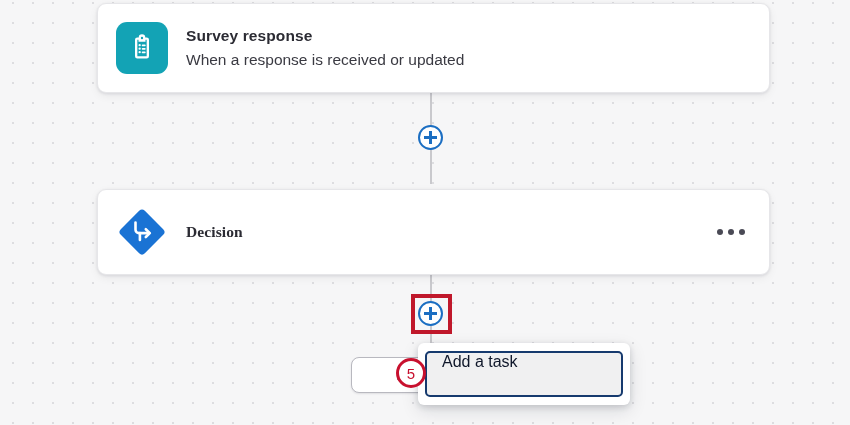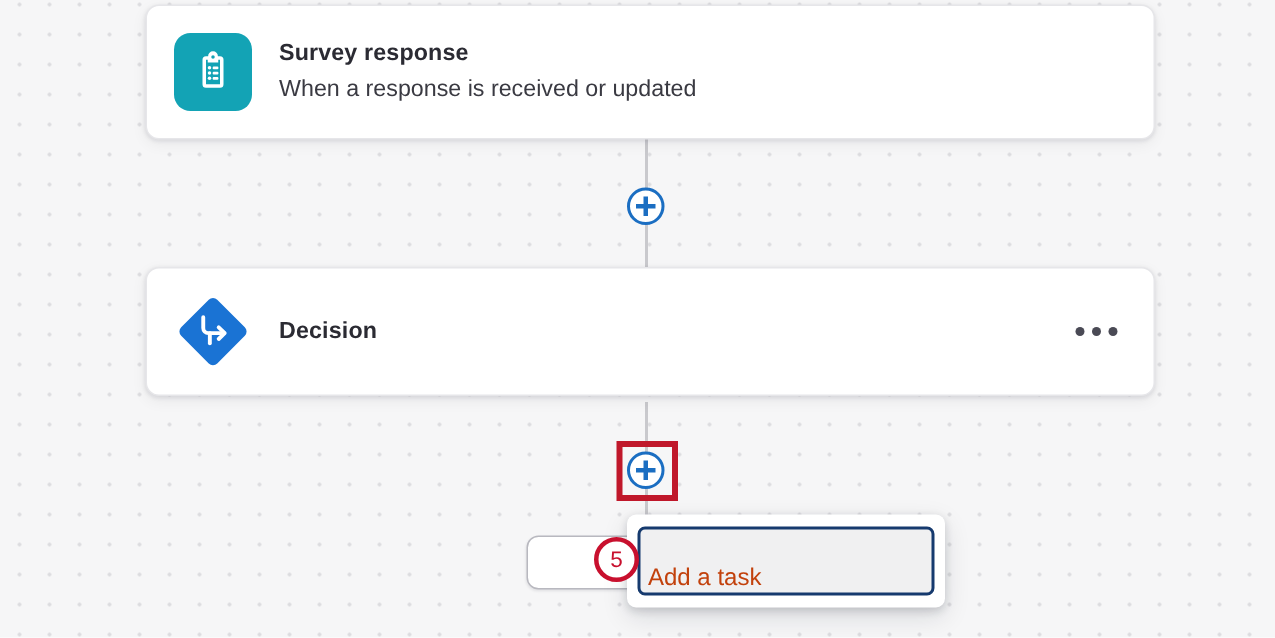--- a/index.html
+++ b/index.html
@@ -34,21 +34,21 @@
     width: 673px;
     background: #ffffff;
     border-radius: 9px;
     border: 1px solid #e6e6e9;
     box-shadow: 0 1px 3px rgba(16,22,40,.10), 0 3px 10px rgba(16,22,40,.06);
     display: flex;
     align-items: center;
     padding: 0 18px;
   }
   #card-trigger  { top: 3px;   height: 90px; }
-  #card-decision { top: 178px; height: 86px; }
+  #card-decision { top: 189px; height: 86px; font-family: Liberation Serif, serif; }
 
   .node-icon {
     flex: 0 0 auto;
     width: 52px; height: 52px;
     display: flex; align-items: center; justify-content: center;
     margin-right: 18px;
   }
   .icon-teal-square {
     width: 52px; height: 52px;
     background: #13a3b5;
@@ -155,24 +155,24 @@
     border-radius: 6px;
     box-shadow: 0 2px 6px rgba(16,22,40,.16), 0 6px 18px rgba(16,22,40,.12);
     padding: 8px 7px;
     z-index: 30;
   }
   .menu-item {
     width: 100%; height: 46px;
     background: #f0f0f1;
     border: 2.5px solid #163a6e;
     border-radius: 5px;
-    display: flex; align-items: flex-end;
-    padding-left: 5px;
+    display: flex; align-items: flex-start;
+    padding-left: 15px;
     font-size: 16px;
-    color: #c2410c;
+    color: #0f172a;
     cursor: pointer;
   }
 </style>
 </head>
 <body>
 
 <div id="canvas">
 
   <div class="connector" id="conn-1"></div>
   <div class="connector" id="conn-2"></div>

